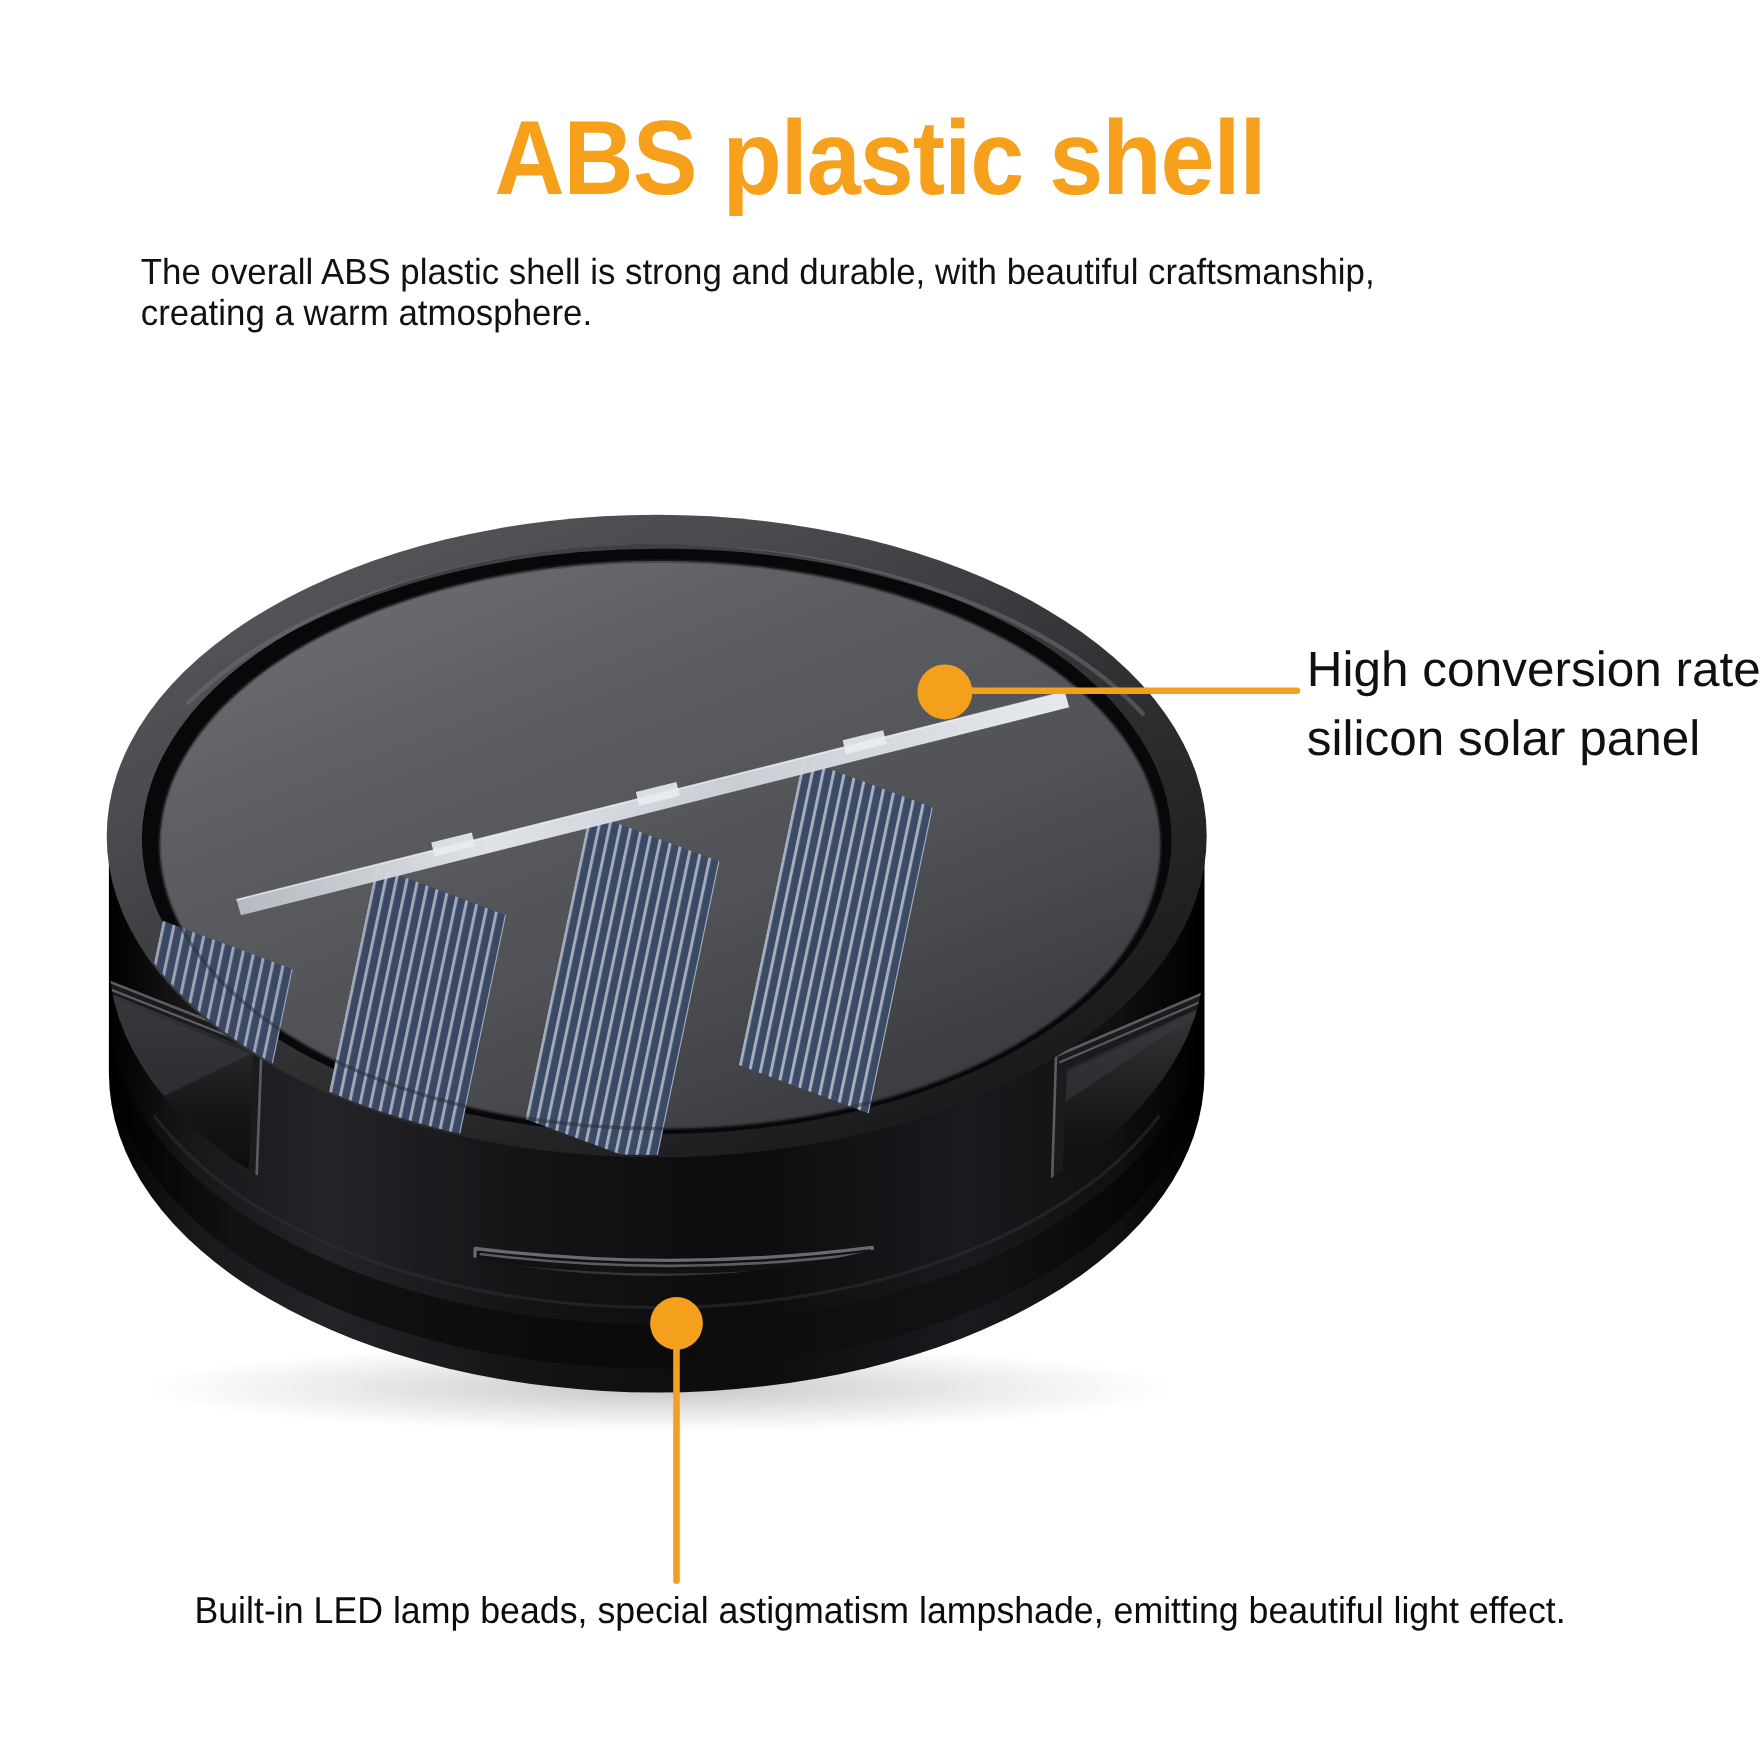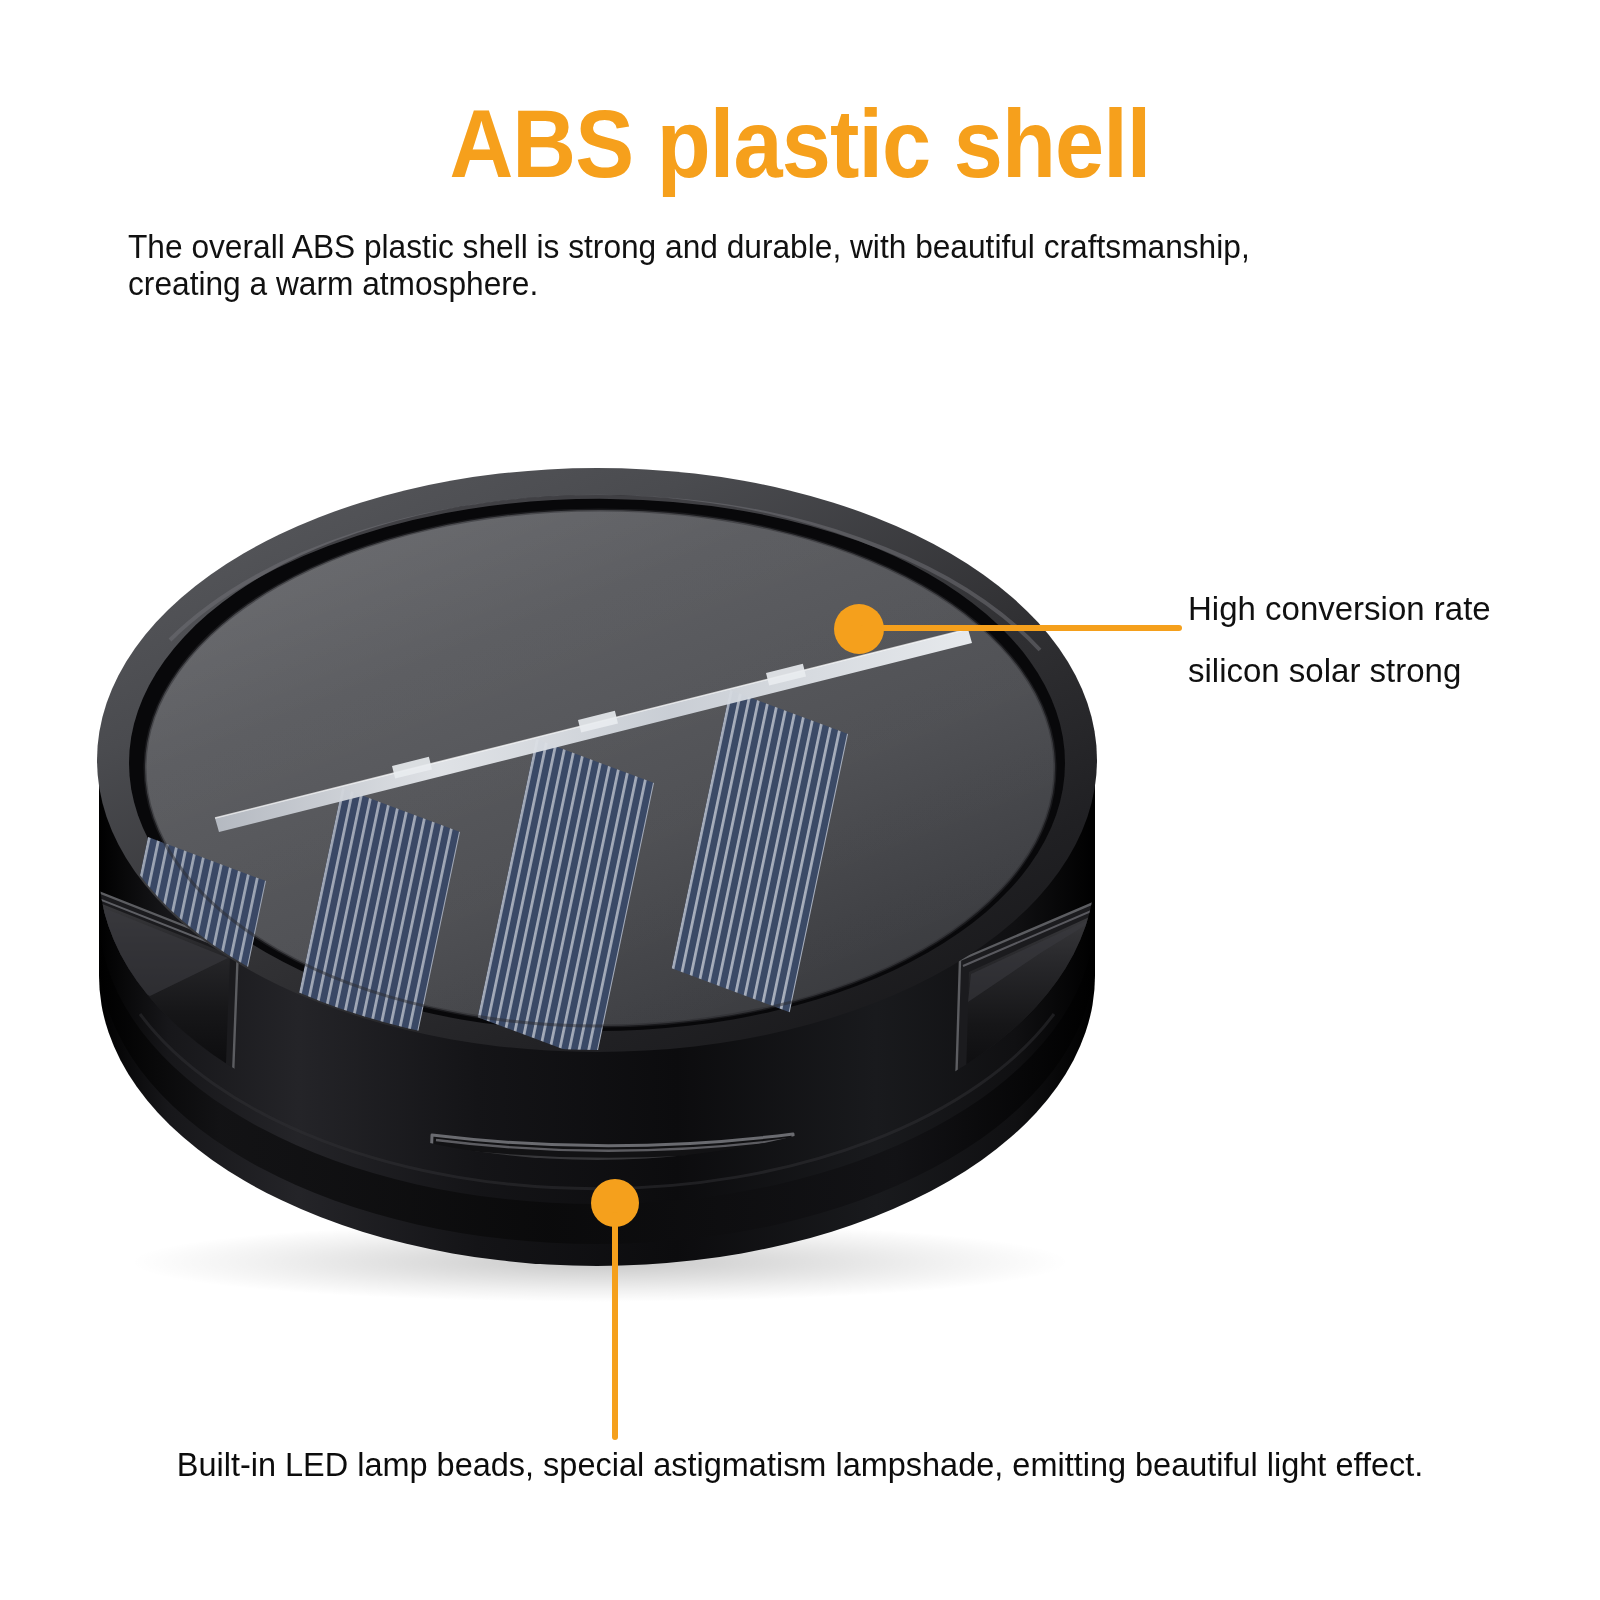--- a/index.html
+++ b/index.html
@@ -23,21 +23,21 @@
     position:absolute; left:128px; top:228px; width:1340px;
     font-size:33px; line-height:37px; font-weight:400;
     color:#111111;
     transform:scaleX(0.96); transform-origin:0 0;
   }
   #subtitle .ln{display:block;}
 
   
   #callout-solar{
     position:absolute; left:1188px; top:578px; width:400px;
-    font-size:33px; line-height:62px; color:#101010; font-weight:400;
+    font-size:45px; line-height:62px; color:#101010; font-weight:400;
   }
   #callout-solar .ln{display:block; white-space:nowrap;}
 
   #callout-led{
     position:absolute; left:0; top:1443px; width:1600px;
     text-align:center;
     font-size:34px; line-height:42px; color:#0c0c0c; font-weight:400;
     white-space:nowrap;
     transform:scaleX(0.955); transform-origin:50% 50%;
   }
@@ -228,21 +228,21 @@
 
     <ellipse cx="600" cy="368" rx="455" ry="258" fill="none" stroke="#2b2c2f" stroke-width="3" opacity="0.5"></ellipse>
   </svg>
   </div>
 
   <div class="dot" style="left:834px;top:604px;width:50px;height:50px;"></div>
   <div class="leader-h" style="left:860px;top:625px;width:322px;"></div>
 
   <div id="callout-solar">
     <span class="ln">High conversion rate</span>
-    <span class="ln">silicon solar strong</span>
+    <span class="ln">silicon solar panel</span>
   </div>
 
   <div class="dot" style="left:591px;top:1179px;width:48px;height:48px;"></div>
   <div class="leader-v" style="left:612px;top:1212px;height:228px;"></div>
 
   <div id="callout-led">Built-in LED lamp beads, special astigmatism lampshade, emitting beautiful light effect.</div>
 
 </div>
 
 </body></html>

